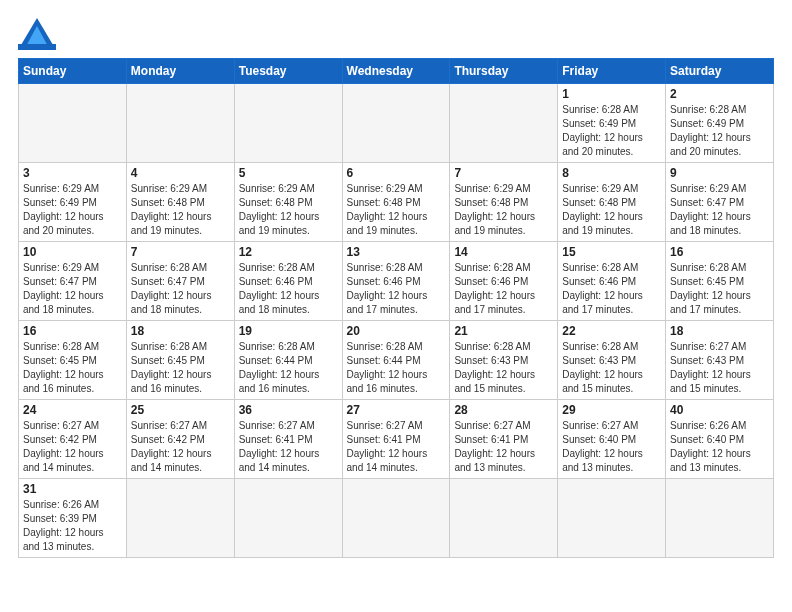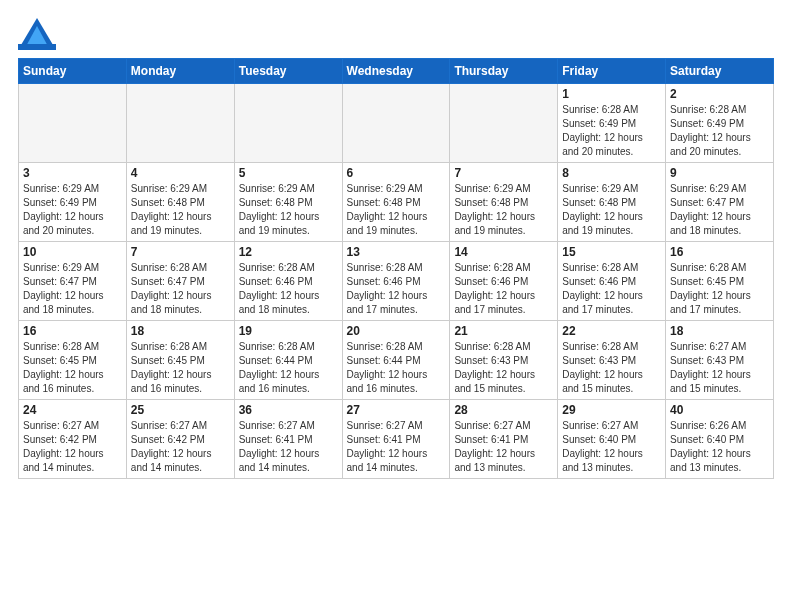--- a/index.html
+++ b/index.html
@@ -346,15 +346,30 @@
 and 13 minutes.</div>
           </td>
           <td>
             <span class="day-num">40</span>
             <div class="day-info" style="white-space: pre-line;">Sunrise: 6:26 AM
 Sunset: 6:40 PM
 Daylight: 12 hours
 and 13 minutes.</div>
           </td>
         </tr>
+        <tr class="last-row">
+          <td>
+            <span class="day-num">31</span>
+            <div class="day-info" style="white-space: pre-line;">Sunrise: 6:26 AM
+Sunset: 6:39 PM
+Daylight: 12 hours
+and 13 minutes.</div>
+          </td>
+          <td class="empty"></td>
+          <td class="empty"></td>
+          <td class="empty"></td>
+          <td class="empty"></td>
+          <td class="empty"></td>
+          <td class="empty"></td>
+        </tr>
       </tbody>
   </table>
 </div>
 
 </body></html>

